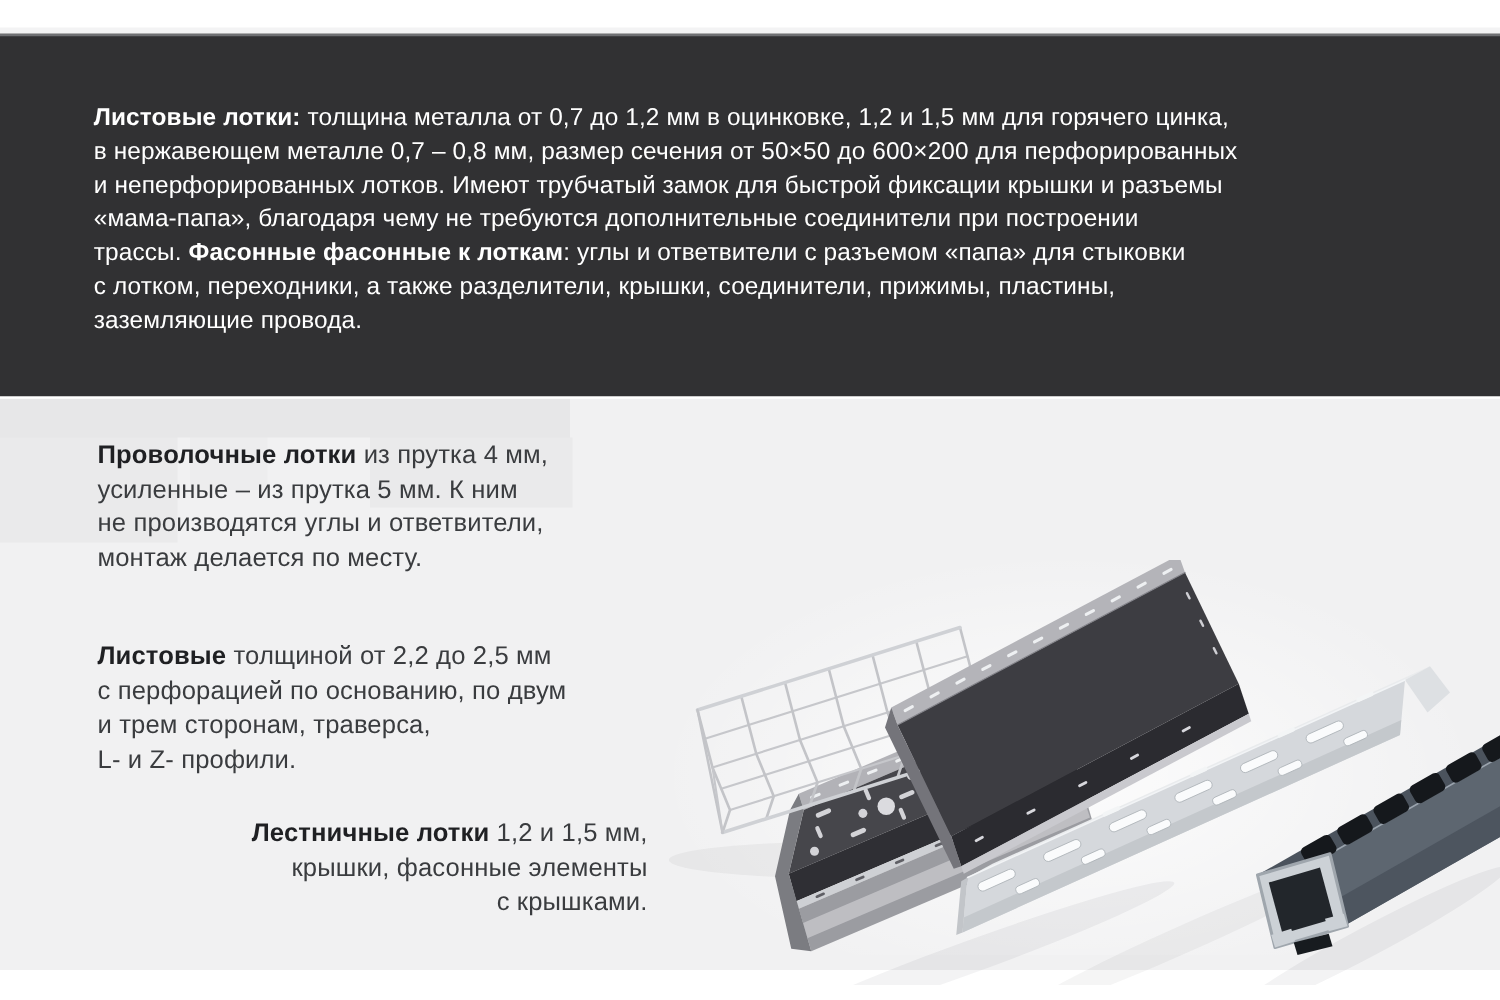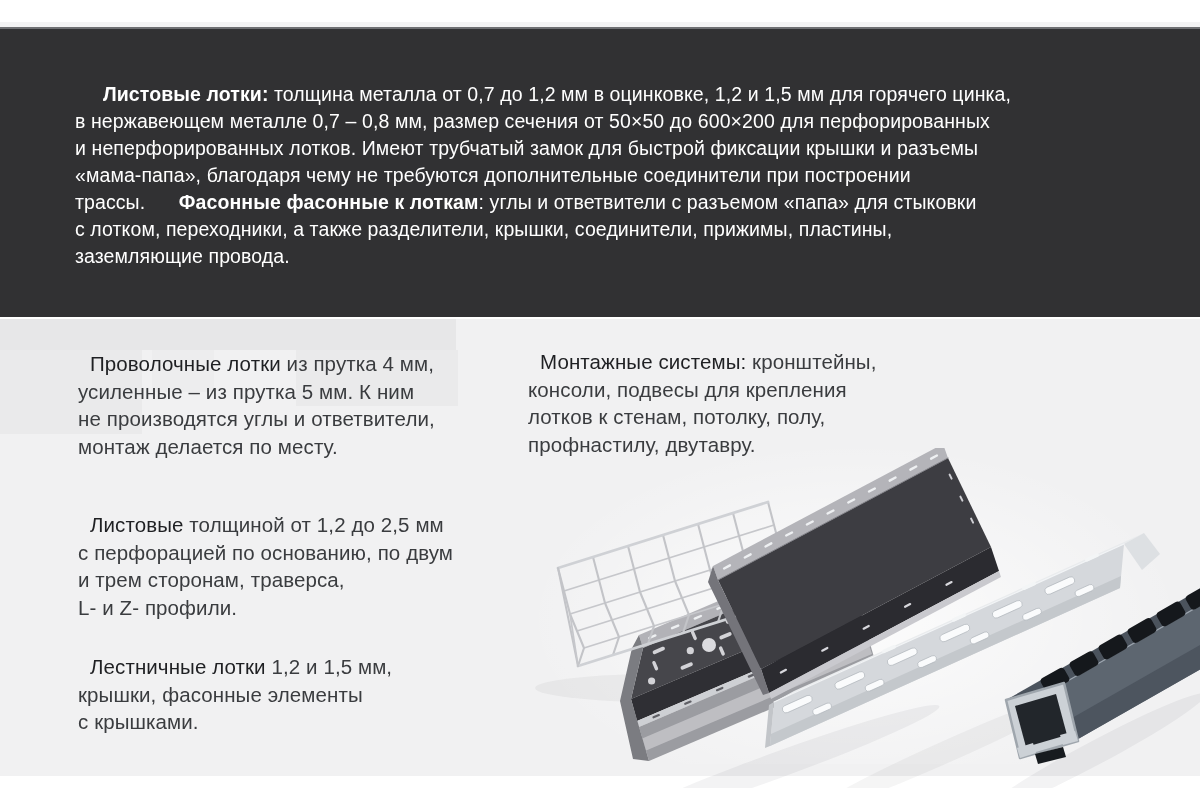--- a/index.html
+++ b/index.html
@@ -15,46 +15,46 @@
     background:var(--intro-bg,#313133);
     border-top:2px solid var(--divider-line,#6f7073);
     box-sizing:border-box;
   }
   .intro-text{
     margin:0;padding:52px 60px 0 75px;
     font-size:19.5px;line-height:27px;letter-spacing:.1px;
     color:var(--intro-text,#ffffff);
     white-space:pre-line;
   }
-  .intro-text b{font-weight:700;margin-left:28px;}
+  .intro-text b{font-weight:700;}
   .content{
     position:absolute;left:0;top:319px;width:1200px;height:457px;
     background:var(--section-bg,#f1f1f2);
   }
   .ghost{position:absolute;pointer-events:none;}
   .ghost-1{left:0;top:0;width:456px;height:31px;background:rgba(70,70,78,0.055);}
   .ghost-2{left:0;top:31px;width:142px;height:84px;background:rgba(70,70,78,0.04);}
   .ghost-3{left:296px;top:31px;width:162px;height:56px;background:rgba(70,70,78,0.04);}
   .ghost-4{left:152px;top:31px;width:62px;height:42px;background:rgba(70,70,78,0.025);}
   .photo-glow{
     position:absolute;left:530px;top:125px;width:650px;height:320px;
     background:radial-gradient(ellipse at 50% 55%, rgba(255,255,255,0.8), rgba(255,255,255,0) 72%);
     pointer-events:none;
   }
   .para{
     position:absolute;margin:0;
     font-size:20.5px;line-height:27.5px;letter-spacing:.1px;
     color:var(--body-text,#3a3c3f);
     white-space:pre-line;
   }
-  .para b{font-weight:400;color:var(--heading-text,#1f2023);margin-left:12px;}
+  .para b{font-weight:700;color:var(--heading-text,#1f2023);}
   .p-wire{left:78px;top:31px;width:440px;}
   .p-mount{left:528px;top:29px;width:420px;}
   .p-prof{left:78px;top:192px;width:450px;}
-  .p-ladder{left:78px;top:334px;width:440px;}
+  .p-ladder{left:78px;top:334px;width:440px;text-align:right;}
   #product-svg{position:absolute;left:520px;top:129px;width:680px;height:340px;overflow:hidden;}
 </style>
 </head>
 <body>
 
 <div class="page" style="--intro-bg: #313133; --intro-text: #ffffff; --section-bg: #f1f1f2; --body-text: #3a3c3f; --heading-text: #1f2023; --divider-strip: #f3f3f4; --divider-line: #6f7073; --metal-dark: #3d3d42; --metal-silver: #d5d8dc; --metal-channel: #5d6670;">
   <div class="top-strip"></div>
 
   <section class="intro">
     <p class="intro-text"><b>Листовые лотки:</b><span> толщина металла от 0,7 до 1,2 мм в оцинковке, 1,2 и 1,5 мм для горячего цинка,
@@ -70,25 +70,21 @@
     <div class="ghost ghost-1"></div>
     <div class="ghost ghost-2"></div>
     <div class="ghost ghost-3"></div>
     <div class="ghost ghost-4"></div>
     <div class="photo-glow"></div>
 
     <p class="para p-wire"><b>Проволочные лотки</b><span> из прутка 4 мм,
 усиленные – из прутка 5 мм. К ним
 не производятся углы и ответвители,
 монтаж делается по месту.</span></p>
-    <p class="para p-mount"><b>Монтажные системы:</b><span> кронштейны,
-консоли, подвесы для крепления
-лотков к стенам, потолку, полу,
-профнастилу, двутавру.</span></p>
-    <p class="para p-prof"><b>Листовые</b><span> толщиной от 1,2 до 2,5 мм
+    <p class="para p-prof"><b>Листовые</b><span> толщиной от 2,2 до 2,5 мм
 с перфорацией по основанию, по двум
 и трем сторонам, траверса,
 L- и Z- профили.</span></p>
     <p class="para p-ladder"><b>Лестничные лотки</b><span> 1,2 и 1,5 мм,
 крышки, фасонные элементы
 с крышками.</span></p>
 
     <svg id="product-svg" viewBox="0 0 680 340">
         <g>
           <ellipse cx="165" cy="240" rx="150" ry="15" fill="rgba(50,50,60,0.05)"></ellipse>

